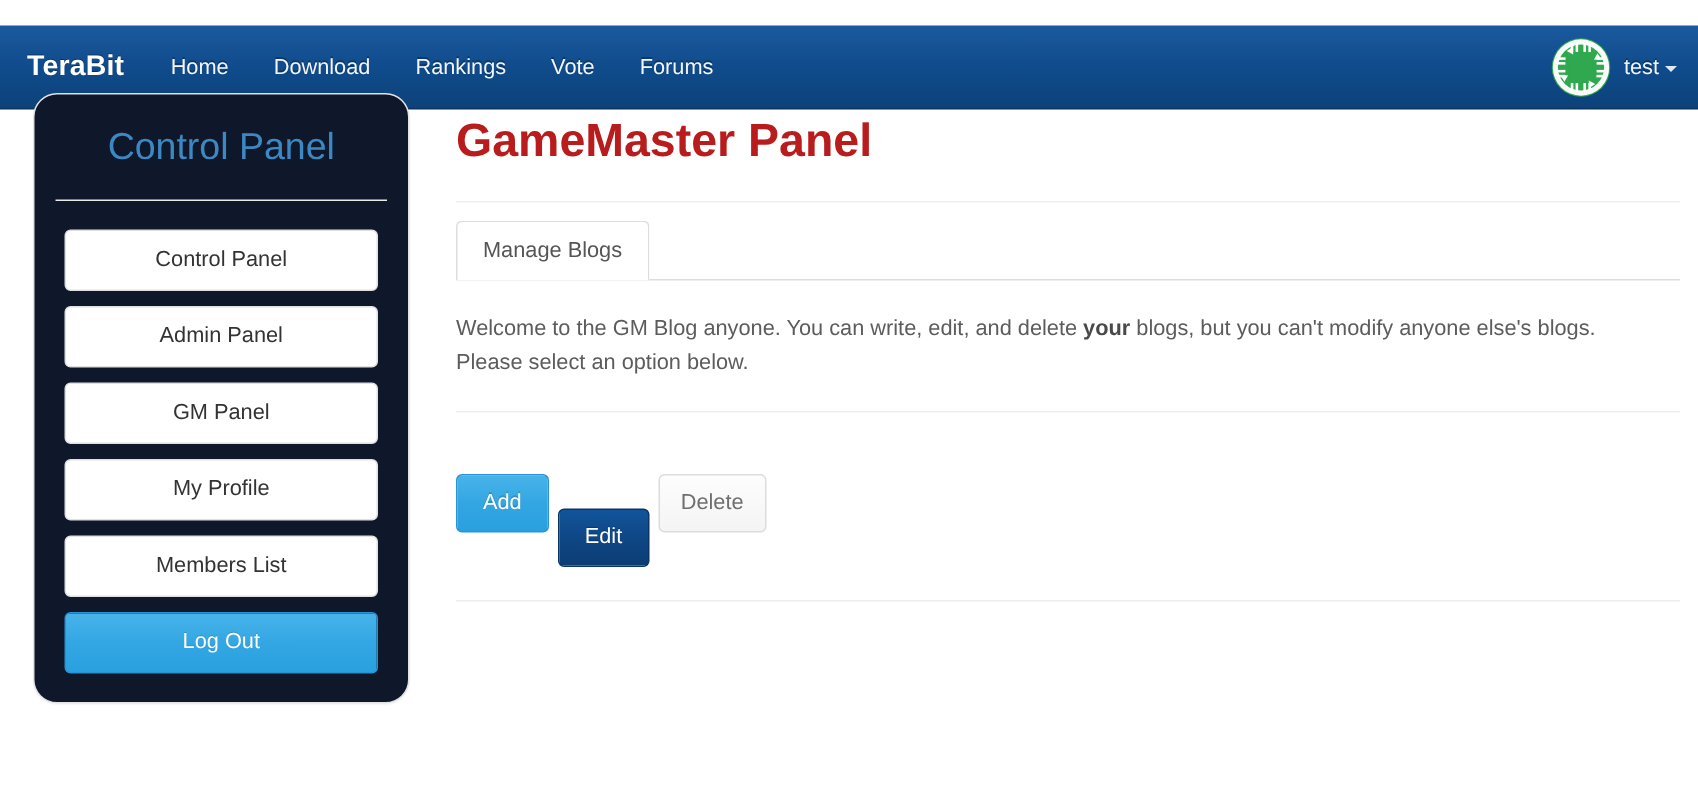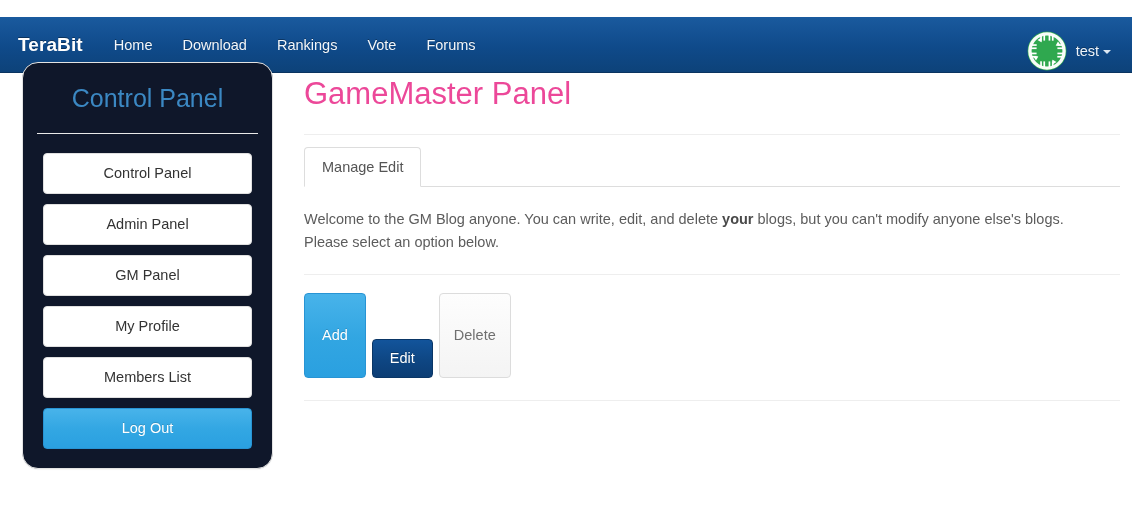--- a/index.html
+++ b/index.html
@@ -36,23 +36,23 @@
     color: #f2f6fa;
     font-size: 14.5px;
     padding: 0 15px;
     line-height: 56px;
     text-decoration: none;
     cursor: pointer;
     text-shadow: 0 -1px 0 rgba(0,0,0,0.3);
   }
   .nav-right {
     margin-left: auto;
-    display: flex; align-items: flex-start;
+    display: flex; align-items: center;
     height: 44px;
-    padding-right: 21px;
+    padding-right: 14px;
   }
   .avatar {
     width: 40px; height: 40px;
     border-radius: 50%;
     overflow: hidden;
     display: block;
     flex: 0 0 auto;
   }
   .user-menu {
     display: flex; align-items: center;
@@ -124,23 +124,23 @@
     text-shadow: 0 -1px 0 rgba(0,0,0,0.15);
   }
 
   
   .main {
     position: absolute;
     left: 304px; top: 62px;
     width: 816px;
   }
   .page-title {
-    color: #ec4899;
+    color: #b91c1c;
     font-size: 31px;
-    font-weight: normal;
+    font-weight: bold;
     margin: 0;
     padding: 14px 0 0 0;
     line-height: 1.15;
   }
   .title-rule {
     height: 1px;
     background: #eeeeee;
     margin: 22px 0 0 0;
   }
 
@@ -184,20 +184,21 @@
   .content-rule {
     height: 1px;
     background: #eeeeee;
     margin: 21px 0 0 0;
   }
 
   .action-row {
     margin-top: 18px;
     display: flex;
     gap: 6px;
+    align-items: center;
   }
   .btn {
     font-size: 14.5px;
     font-family: "Liberation Sans", sans-serif;
     padding: 8px 14px;
     border-radius: 4px;
     cursor: pointer;
     line-height: 1.42;
   }
   .btn-add {
@@ -289,21 +290,21 @@
     <button class="side-btn">Members List</button>
     <button class="side-btn logout">Log Out</button>
   </div>
 </div>
 
 <div class="main">
   <h1 class="page-title">GameMaster Panel</h1>
   <div class="title-rule"></div>
 
   <div class="tabs">
-    <div class="tab active">Manage Edit</div>
+    <div class="tab active">Manage Blogs</div>
   </div>
 
   <p class="welcome"><span>Welcome to the GM Blog anyone. You can write, edit, and delete </span><b>your</b><span> blogs, but you can't modify anyone else's blogs. Please select an option below.</span></p>
 
   <div class="content-rule"></div>
 
   <div class="action-row">
     <button class="btn btn-add">Add</button>
     <button class="btn btn-edit">Edit</button>
     <button class="btn btn-delete">Delete</button>

